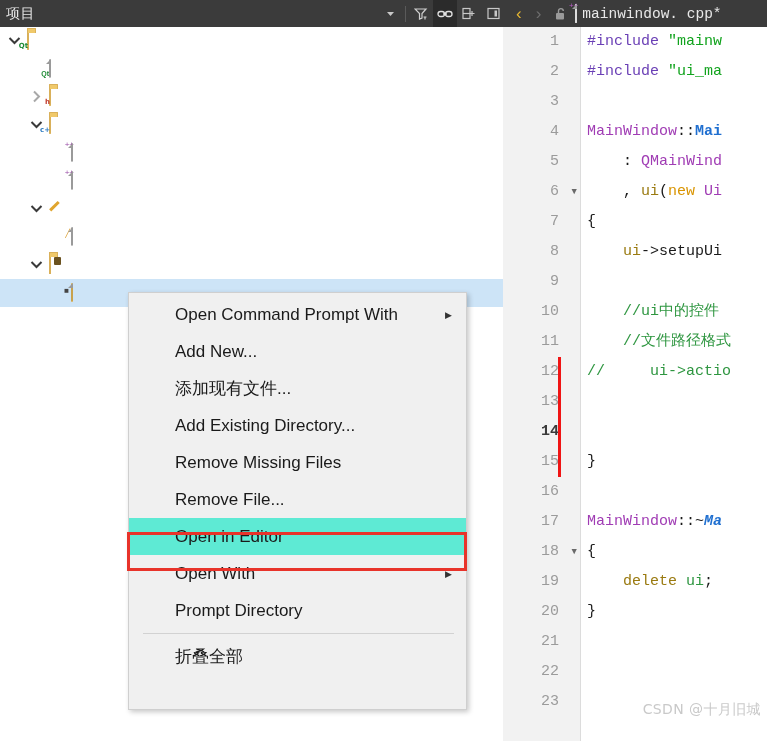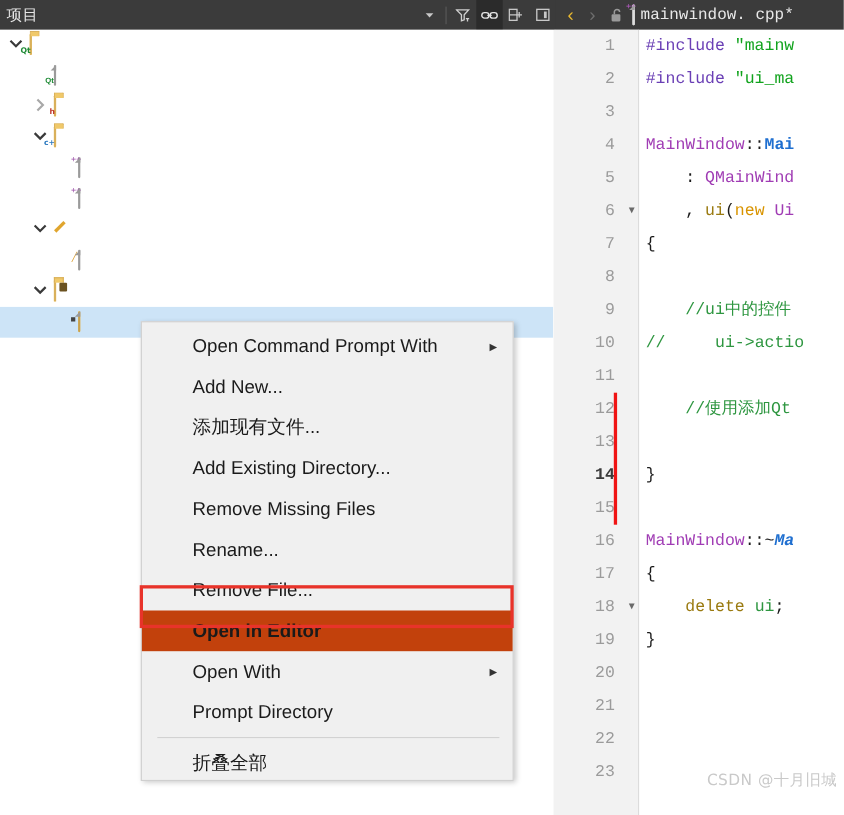--- a/index.html
+++ b/index.html
@@ -122,21 +122,21 @@
   .mitem {
     height: 37px; display: flex; align-items: center;
     padding-left: 46px; padding-right: 10px;
     font-size: 17px; color: #1a1a1a; position: relative;
     font-family: "Liberation Sans", sans-serif;
   }
   .mitem .sub {
     position: absolute; right: 14px; top: 50%; transform: translateY(-50%);
     font-size: 9px; color: #333;
   }
-  .mitem.hl { background: #c2410c; font-weight: bold; }
+  .mitem.hl { background: #5eead4; }
   .msep { height: 1px; background: #d2d2d2; margin: 4px 12px 4px 14px; }
   .redbox {
     position: absolute; left: 127px; top: 532px; width: 340px; height: 39px;
     border: 3px solid #e8332a; pointer-events: none;
   }
 
   
   .editor {
     position: absolute; left: 503px; top: 27px; width: 264px; height: 714px;
     background: #ffffff; overflow: hidden;
@@ -328,23 +328,20 @@
         <div class="mitem">
           <span>添加现有文件...</span>
         </div>
         <div class="mitem">
           <span>Add Existing Directory...</span>
         </div>
         <div class="mitem">
           <span>Remove Missing Files</span>
         </div>
         <div class="mitem">
-          <span>Rename...</span>
-        </div>
-        <div class="mitem">
           <span>Remove File...</span>
         </div>
         <div class="mitem hl">
           <span>Open in Editor</span>
         </div>
         <div class="mitem">
           <span>Open With</span>
           <span class="sub">▶</span>
         </div>
         <div class="mitem">
@@ -449,33 +446,36 @@
         <div class="lrow">
           <span class="ctext"><span class="plain">    : </span><span class="cls">QMainWind</span></span>
         </div>
         <div class="lrow">
           <span class="ctext"><span class="plain">    , </span><span class="var">ui</span><span class="plain">(</span><span class="nkw">new </span><span class="cls">Ui</span></span>
         </div>
         <div class="lrow">
           <span class="ctext"><span class="plain">{</span></span>
         </div>
         <div class="lrow">
+          <span class="ctext"><span class="plain">    </span><span class="var">ui</span><span class="plain">-&gt;setupUi</span></span>
+        </div>
+        <div class="lrow">
           <span class="ctext"></span>
         </div>
         <div class="lrow">
           <span class="ctext"><span class="cmt">    //ui中的控件</span></span>
         </div>
         <div class="lrow">
+          <span class="ctext"><span class="cmt">    //文件路径格式</span></span>
+        </div>
+        <div class="lrow">
           <span class="ctext"><span class="cmt">//   </span><span class="cmt">  ui-&gt;actio</span></span>
         </div>
         <div class="lrow">
           <span class="ctext"></span>
-        </div>
-        <div class="lrow">
-          <span class="ctext"><span class="cmt">    //使用添加Qt</span></span>
         </div>
         <div class="lrow">
           <span class="ctext"></span>
         </div>
         <div class="lrow">
           <span class="ctext"><span class="plain">}</span></span>
         </div>
         <div class="lrow">
           <span class="ctext"></span>
         </div>

